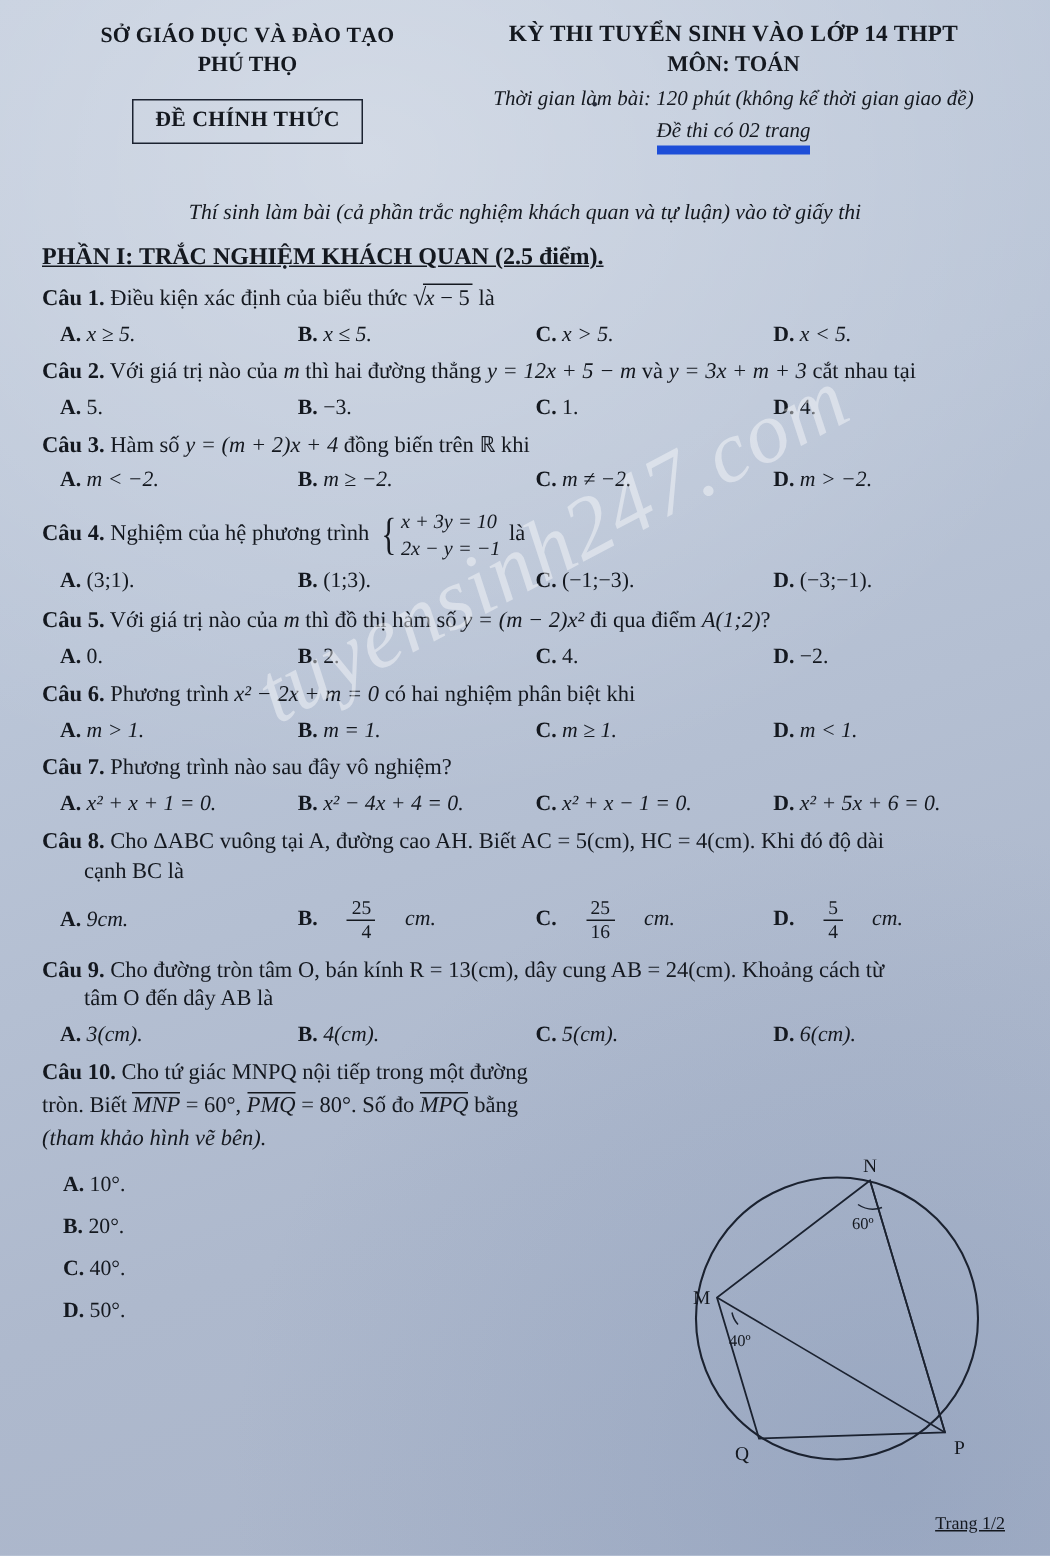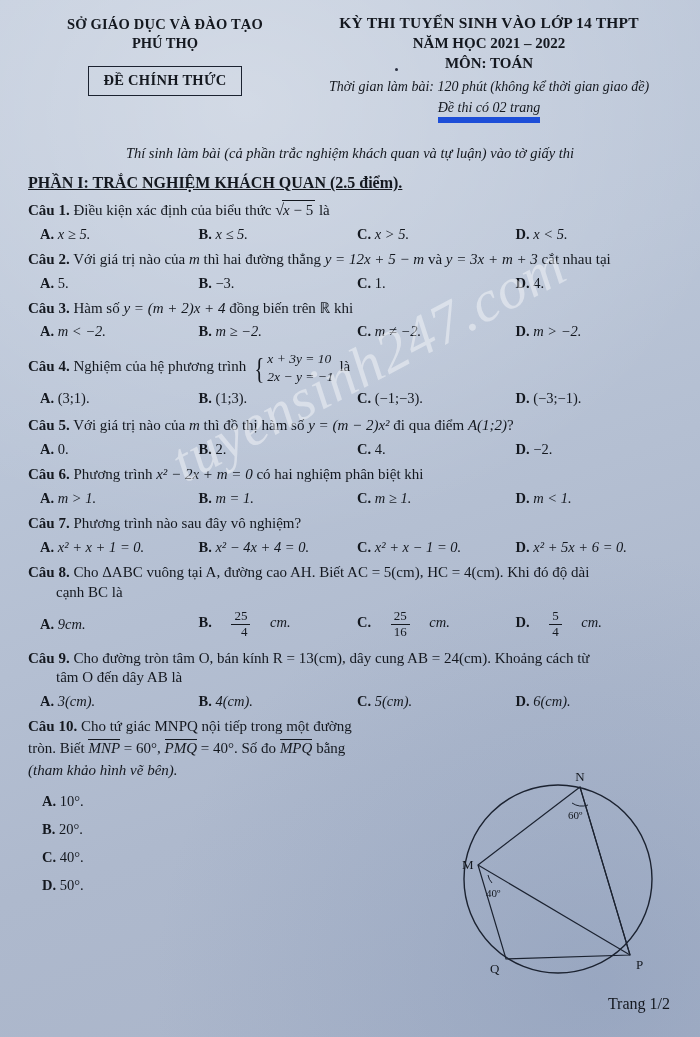--- a/index.html
+++ b/index.html
@@ -208,40 +208,40 @@
   .figure {
     position: absolute;
     right: 18px;
     bottom: 52px;
     width: 248px;
     height: 212px;
   }
   .page-num {
     position: absolute;
     right: 30px;
-    bottom: 24px;
-    font-size: 16px;
+    bottom: 14px;
+    font-size: 12px;
+    text-decoration: underline;
   }
 </style>
 </head>
 <body>
 
 <div class="paper"></div>
 
 <div class="sheet">
 
   <div class="header">
     <div class="hdr-left">
       <div class="l1">SỞ GIÁO DỤC VÀ ĐÀO TẠO</div>
       <div class="l2">PHÚ THỌ</div>
       <div class="box-official">ĐỀ CHÍNH THỨC</div>
     </div>
     <div class="hdr-right">
       <div class="r1">KỲ THI TUYỂN SINH VÀO LỚP 14 THPT</div>
-      <div class="r2">NĂM HỌC 2021 – 2022</div>
       <div class="r3">MÔN: TOÁN</div>
       <div class="r4">Thời gian làm bài: 120 phút (không kể thời gian giao đề)</div>
       <div><span class="r5">Đề thi có 02 trang</span></div>
     </div>
   </div>
   <div class="dot-mark"></div>
 
   <div class="instr">Thí sinh làm bài (cả phần trắc nghiệm khách quan và tự luận) vào tờ giấy thi</div>
 
   <div class="part-title">PHẦN I: TRẮC NGHIỆM KHÁCH QUAN (2.5 điểm).</div>
@@ -379,21 +379,21 @@
   </div>
 
   <div class="q" style="width:430px;">
     <b>Câu 10.</b>
     <span>Cho tứ giác MNPQ nội tiếp trong một đường</span>
     <div style="margin-top:2px;">
       <span>tròn. Biết</span>
       <span class="ovl m">MNP</span>
       <span>= 60°,</span>
       <span class="ovl m">PMQ</span>
-      <span>= 40°. Số đo</span>
+      <span>= 80°. Số đo</span>
       <span class="ovl m">MPQ</span>
       <span>bằng</span>
     </div>
     <div style="font-style:italic;margin-top:2px;">(tham khảo hình vẽ bên).</div>
   </div>
   <div style="margin-left:16px;margin-top:6px;font-size:14.5px;line-height:1.95;">
     <div><span class="lbl" style="font-weight:bold;">A.</span> <span>10°.</span></div>
     <div><span class="lbl" style="font-weight:bold;">B.</span> <span>20°.</span></div>
     <div><span class="lbl" style="font-weight:bold;">C.</span> <span>40°.</span></div>
     <div><span class="lbl" style="font-weight:bold;">D.</span> <span>50°.</span></div>

